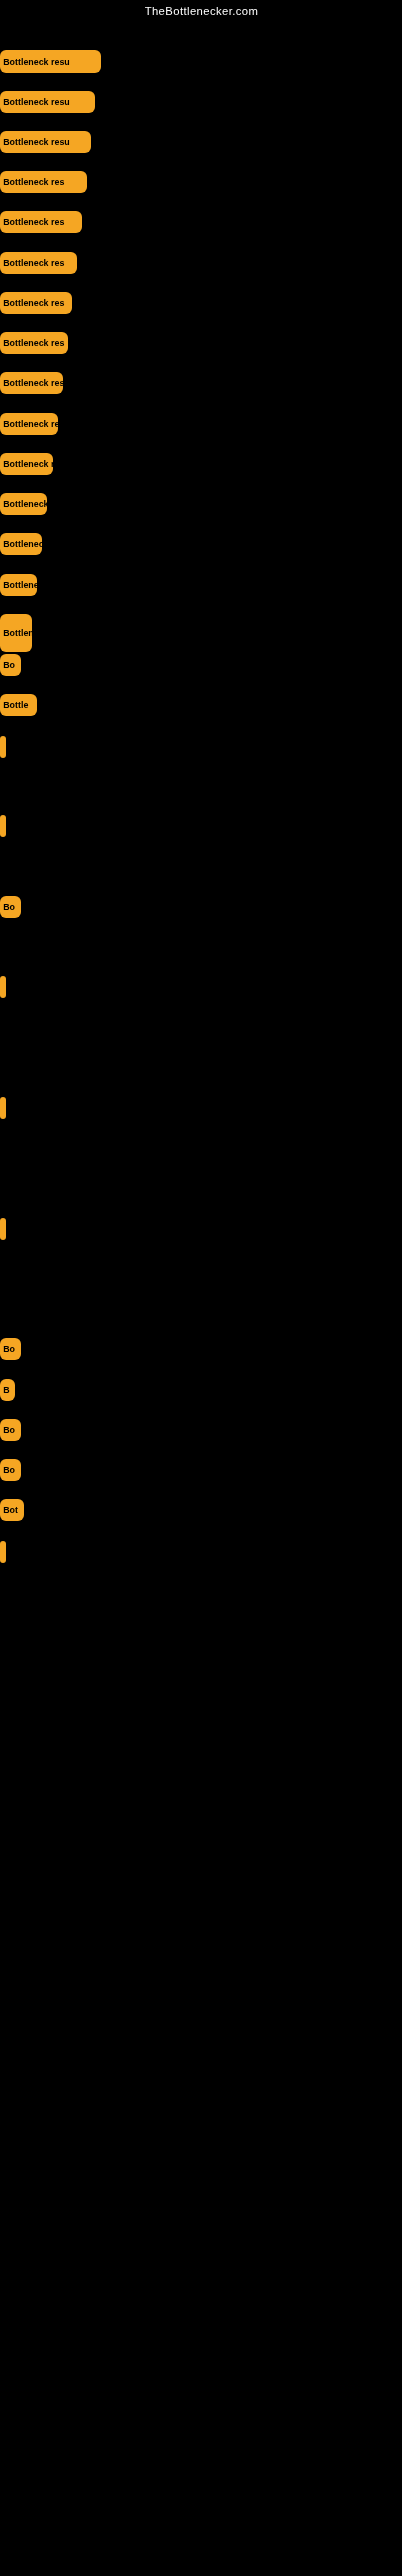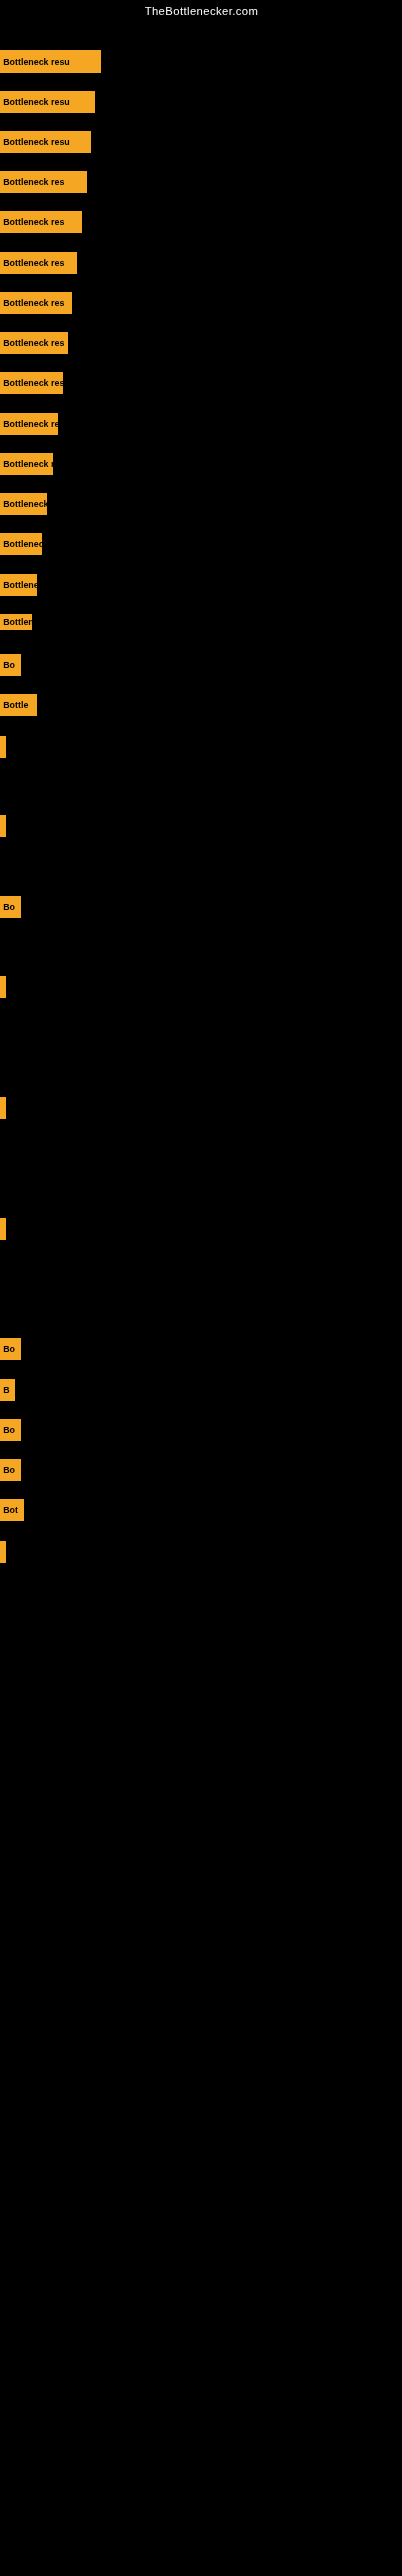--- a/index.html
+++ b/index.html
@@ -27,20 +27,21 @@
       background-color: #f5a623;
       color: #000;
       font-size: 8.9px;
       font-weight: bold;
       padding: 1.6px 3.2px;
       white-space: nowrap;
       overflow: hidden;
       height: 17.7px;
       display: flex;
       align-items: center;
+      border-radius: 6px;
     }
     .chart-area {
       position: relative;
       width: 403px;
       height: 2552px;
       top: 16px;
     }
   </style>
 </head>
 <body>
@@ -84,21 +85,21 @@
     <div class="bar-row" style="top: 457px; left: 0px;">
       <div class="bar-label" style="width: 47px; height: 22.5px;">Bottleneck r</div>
     </div>
     <div class="bar-row" style="top: 497px; left: 0px;">
       <div class="bar-label" style="width: 42px; height: 22.5px;">Bottleneck r</div>
     </div>
     <div class="bar-row" style="top: 538px; left: 0px;">
       <div class="bar-label" style="width: 37px; height: 22.5px;">Bottleneck r</div>
     </div>
     <div class="bar-row" style="top: 578px; left: 0px;">
-      <div class="bar-label" style="width: 32px; height: 16px; text-align: center;">Bottlen</div>
+      <div class="bar-label" style="width: 32px; height: 38px; text-align: center;">Bottlen</div>
     </div>
     <div class="bar-row" style="top: 618px; left: 0px;">
       <div class="bar-label" style="width: 21px; height: 22.5px;">Bo</div>
     </div>
     <div class="bar-row" style="top: 658px; left: 0px;">
       <div class="bar-label" style="width: 37px; height: 22.5px;">Bottle</div>
     </div>
     <div class="bar-row" style="top: 700px; left: 0px;">
       <div class="bar-label" style="width: 6.4px; height: 22.5px;"></div>
     </div>

